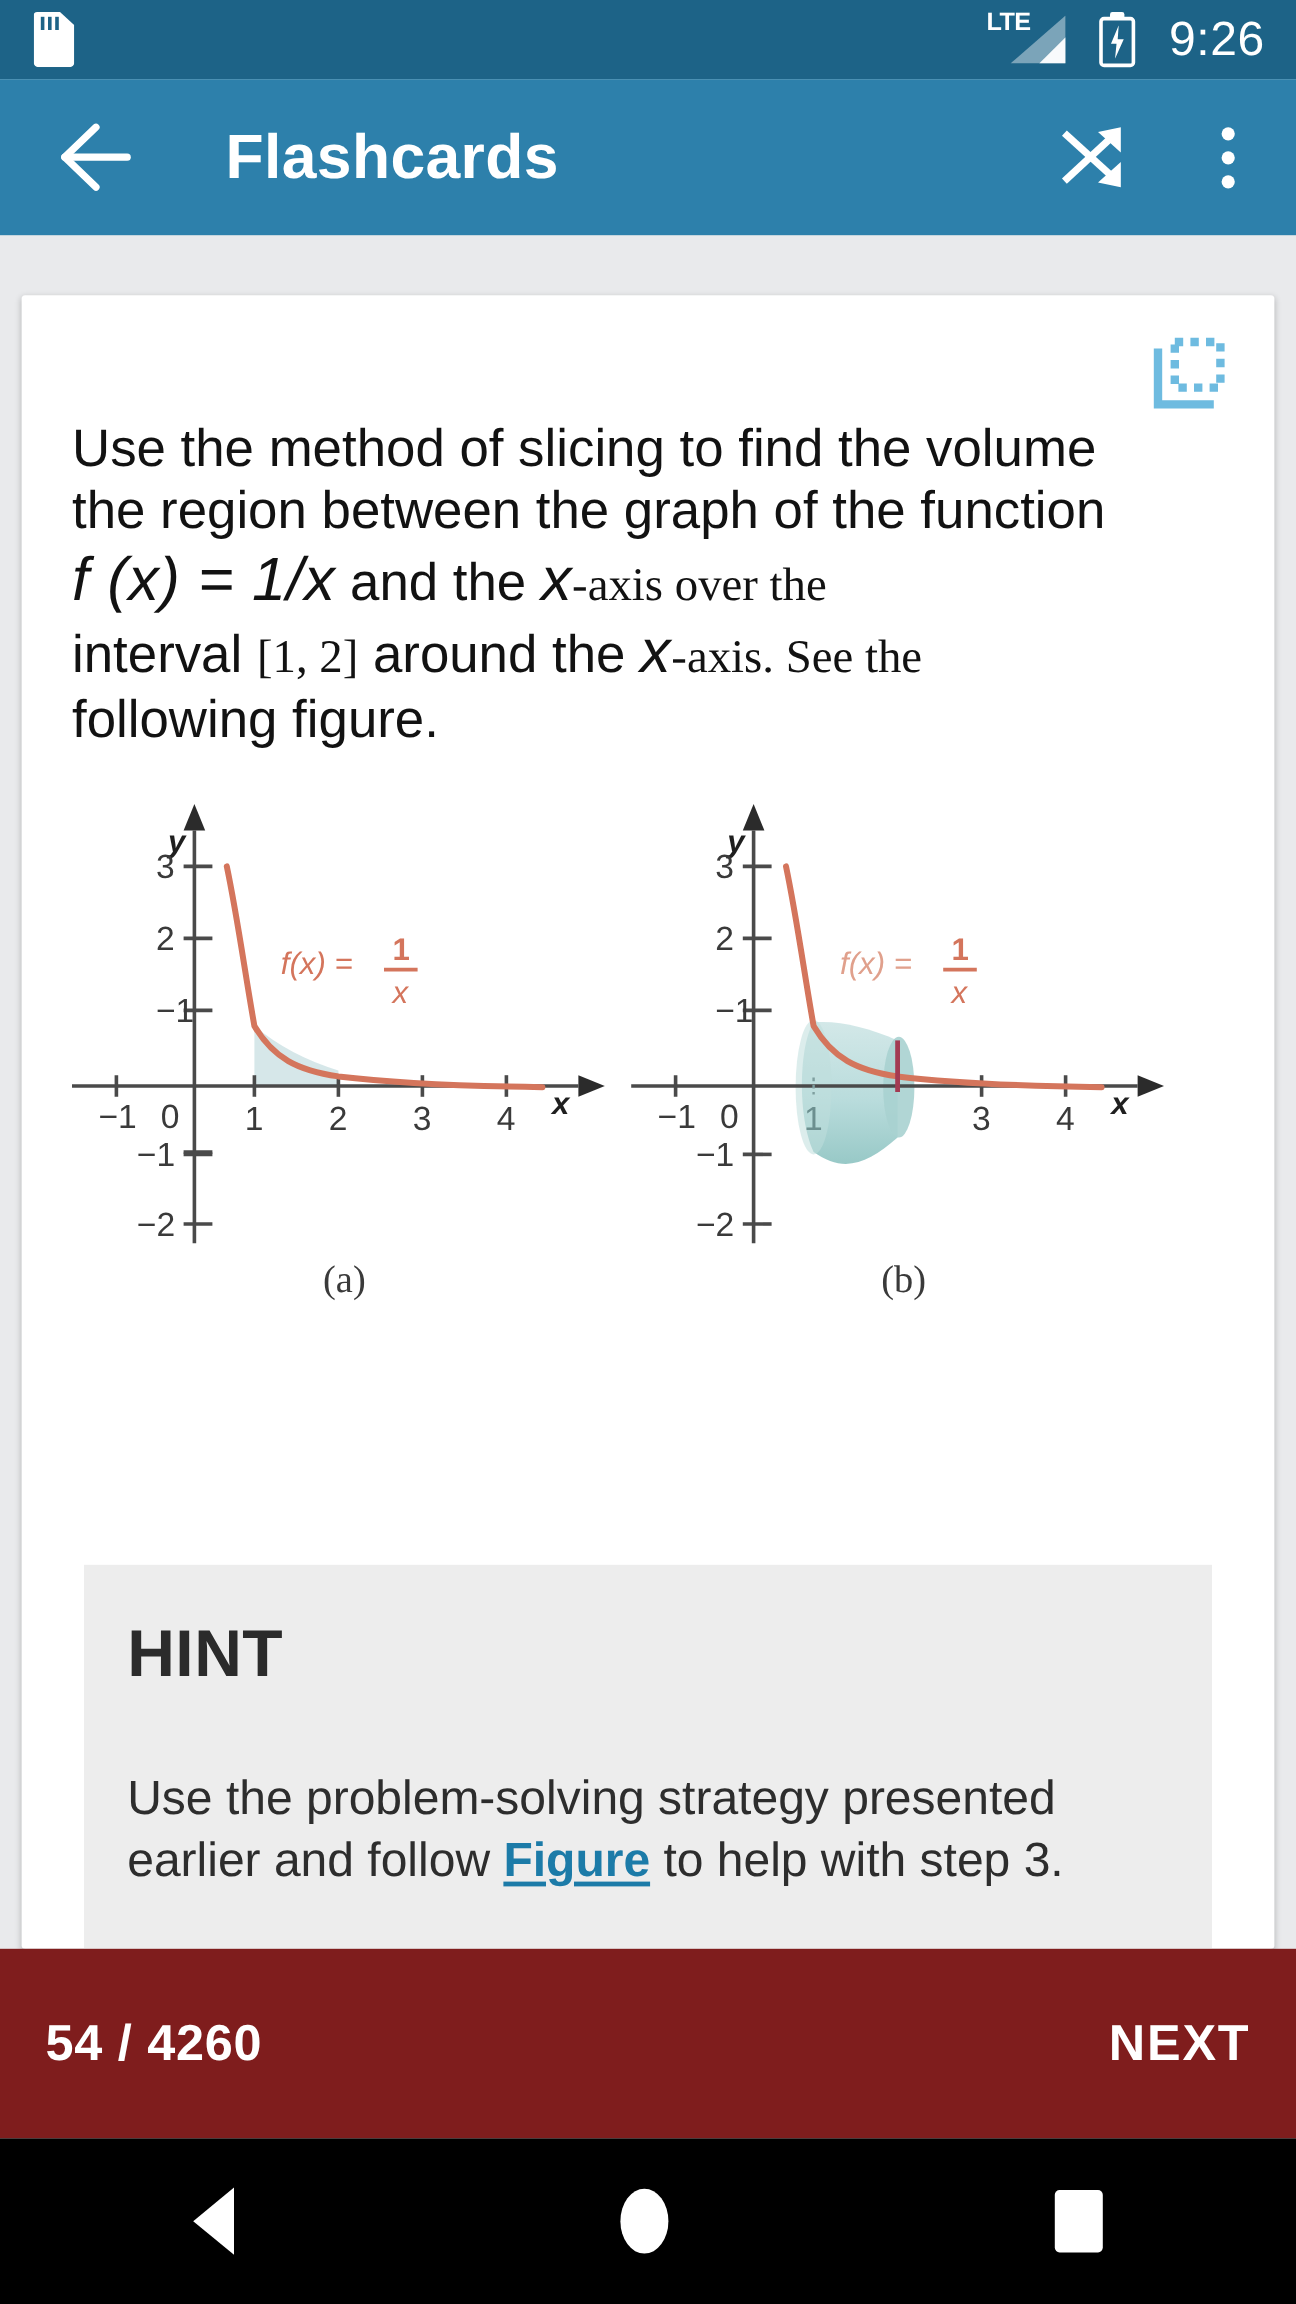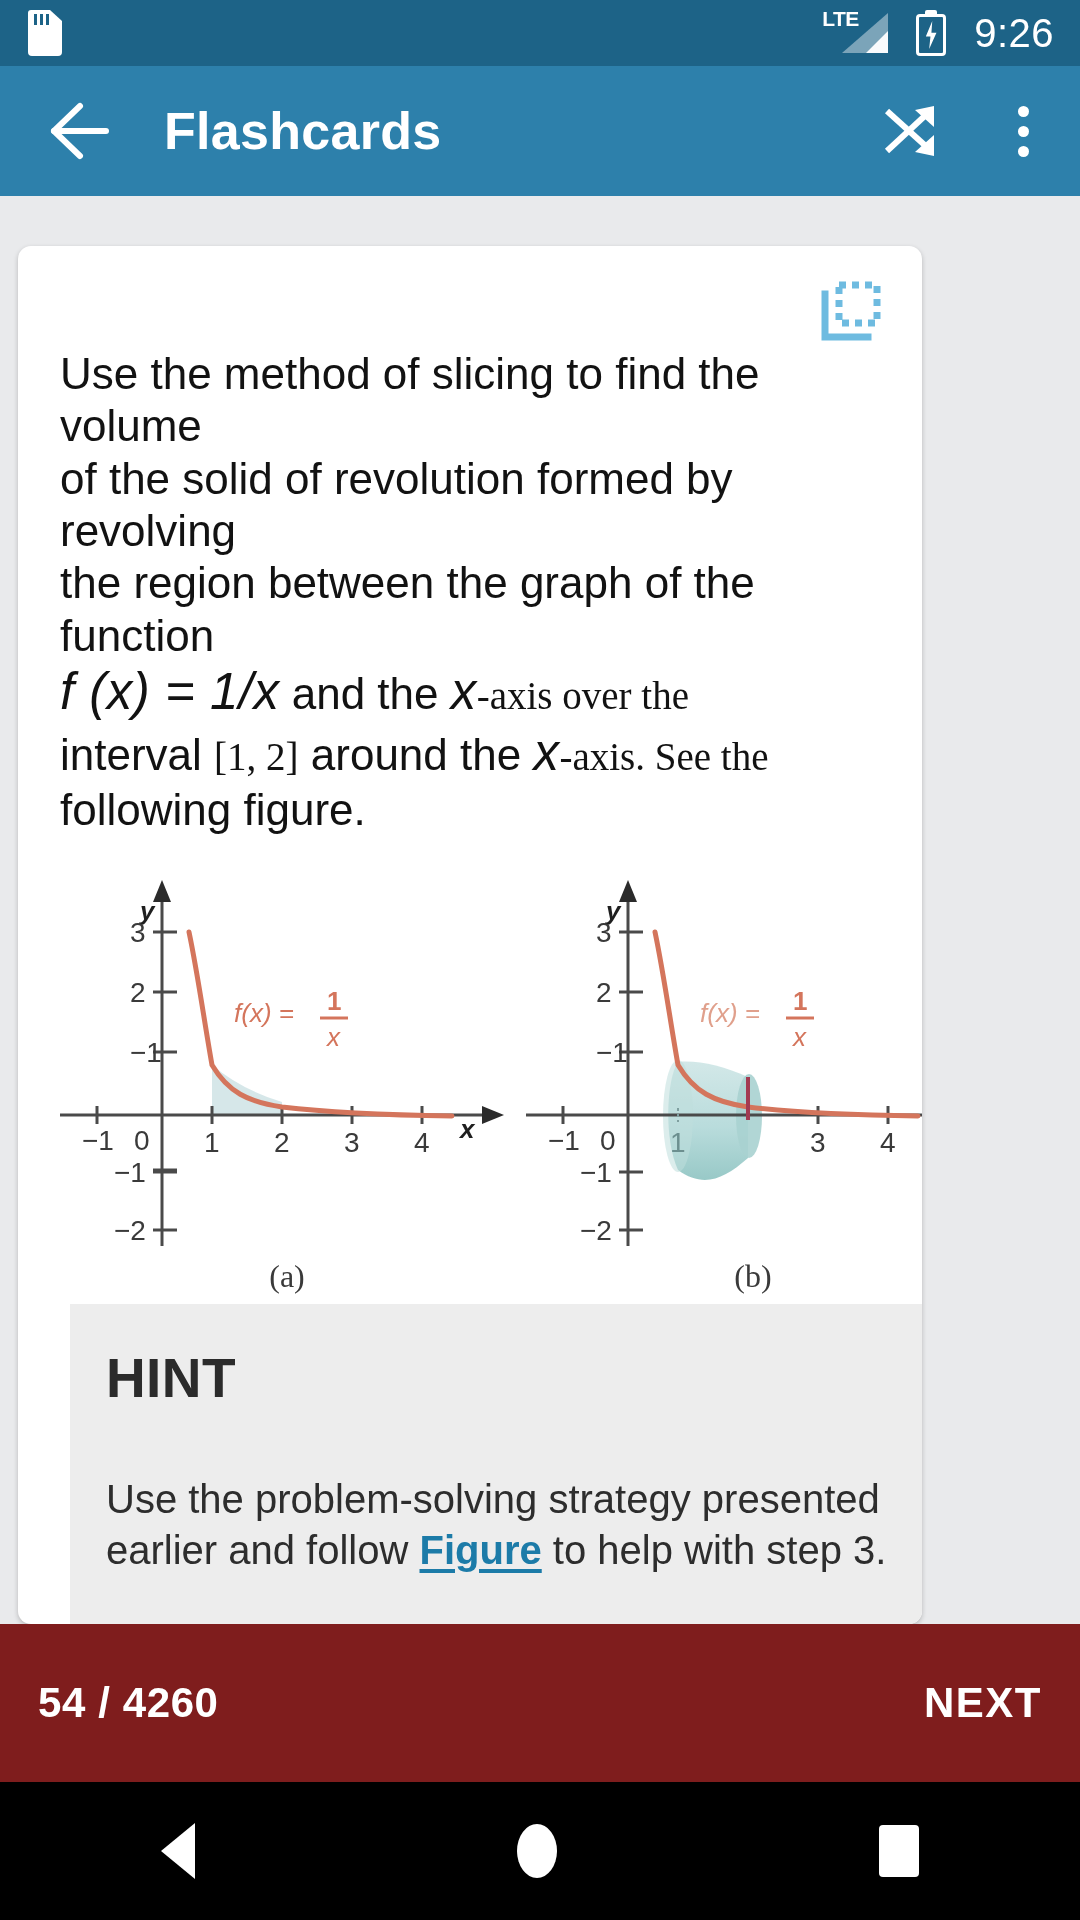--- a/index.html
+++ b/index.html
@@ -54,35 +54,35 @@
   .clock { color:#ffffff; font-size:40px; font-weight:500; line-height:1; letter-spacing:0.5px; }
 
   
   .action-bar {
     position:absolute; top:66px; left:0; width:1080px; height:130px;
     background:#2d80ab; display:flex; align-items:center;
   }
   .back-btn { margin-left:44px; width:70px; height:70px; position:relative; cursor:pointer; }
   .back-btn svg { position:absolute; left:0; top:0; }
   .ab-title {
-    margin-left:50px; color:#ffffff; font-size:52px; font-weight:bold;
+    margin-left:74px; color:#ffffff; font-size:52px; font-weight:bold;
     letter-spacing:0.3px; line-height:1;
   }
   .ab-actions { margin-left:auto; margin-right:34px; display:flex; align-items:center; gap:58px; }
   .shuffle-btn { width:60px; height:60px; cursor:pointer; }
   .overflow-btn {
     width:46px; height:60px; display:flex; flex-direction:column;
     align-items:center; justify-content:center; gap:9px; cursor:pointer;
   }
   .overflow-btn i { display:block; width:11px; height:11px; border-radius:50%; background:#ffffff; }
 
   
   .card {
-    position:absolute; top:246px; left:18px; width:904px; height:1378px;
-    background:#ffffff; border-radius:13px;
+    position:absolute; top:246px; left:18px; width:1044px; height:1378px;
+    background:#ffffff; border-radius:3px;
     box-shadow:0 2px 5px rgba(0,0,0,0.22);
     overflow:hidden;
   }
   .card-icon-row { position:relative; height:96px; }
   .dup-icon { position:absolute; right:40px; top:34px; width:62px; height:62px; cursor:pointer; }
 
   .question {
     margin:6px 42px 0 42px;
     font-size:44px; line-height:1.19; color:#121212;
     font-family:"Liberation Sans", sans-serif;
@@ -212,21 +212,20 @@
 
     <div class="card-icon-row">
       <svg class="dup-icon" viewBox="0 0 62 62">
         <path d="M5 14 V57 H48" stroke="#6ebbe0" stroke-width="7" fill="none" stroke-linecap="square"></path>
         <rect x="19" y="5" width="38" height="38" fill="none" stroke="#6ebbe0" stroke-width="7" stroke-dasharray="7 6"></rect>
       </svg>
     </div>
 
     <div class="question">
       <div>Use the method of slicing to find the volume</div>
-      <div>of the solid of revolution formed by revolving</div>
       <div>the region between the graph of the function</div>
       <div>
         <span class="mathserif">f (x) = 1/x</span><span> and the </span><span class="mathserif">x</span><span class="mathupr">-axis over the</span>
       </div>
       <div>
         <span>interval </span><span class="mathupr">[1, 2]</span><span> around the </span><span class="mathserif">x</span><span class="mathupr">-axis. See the</span>
       </div>
       <div>following figure.</div>
     </div>
 

